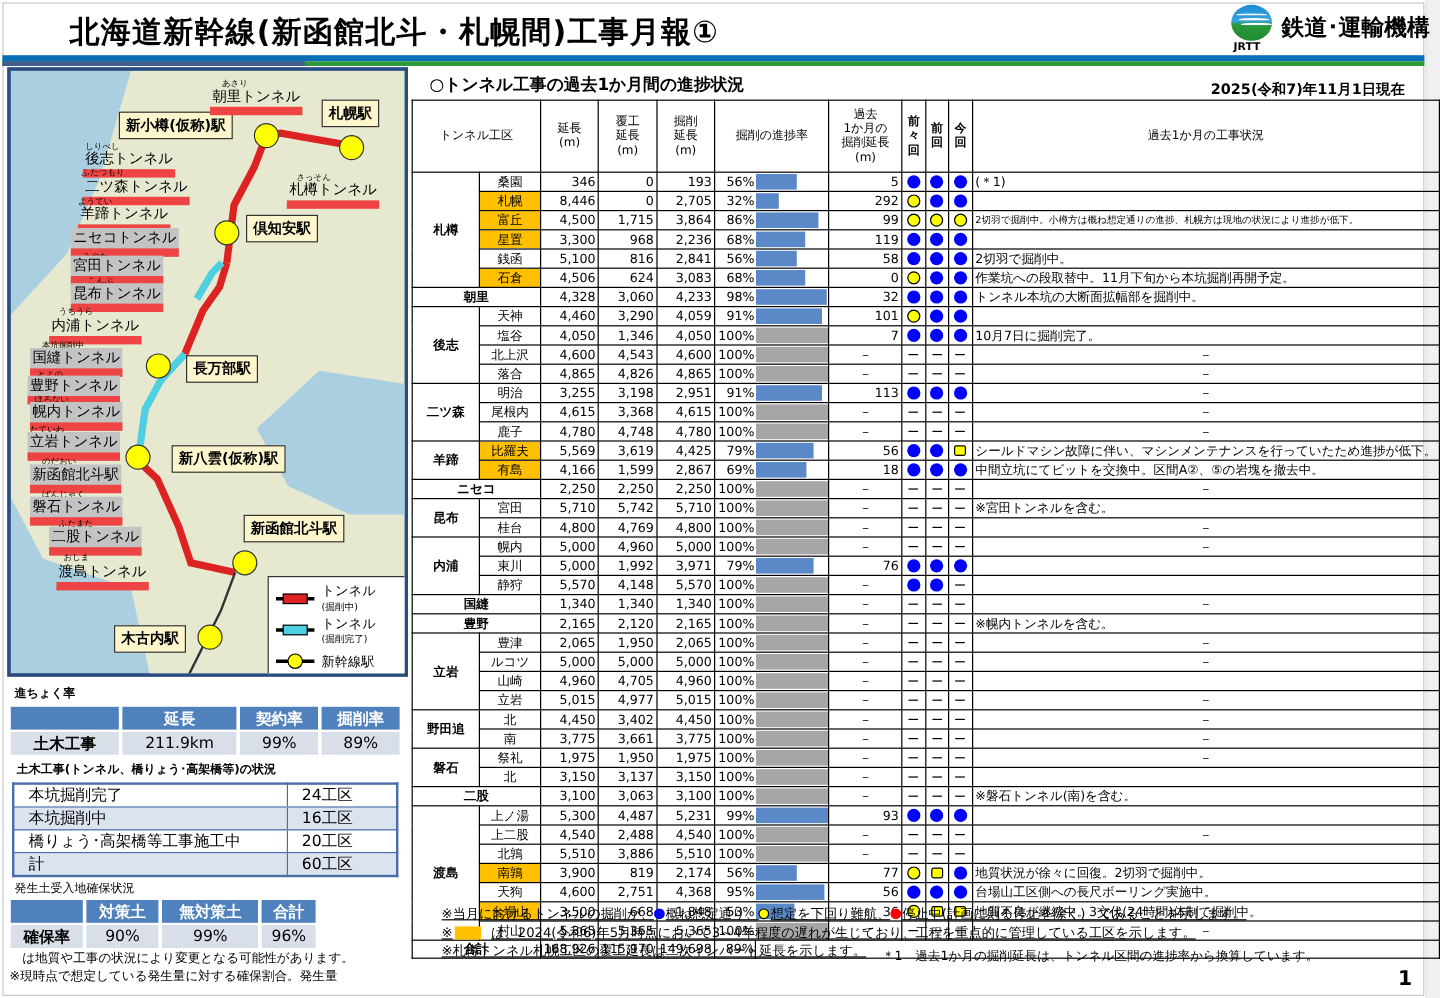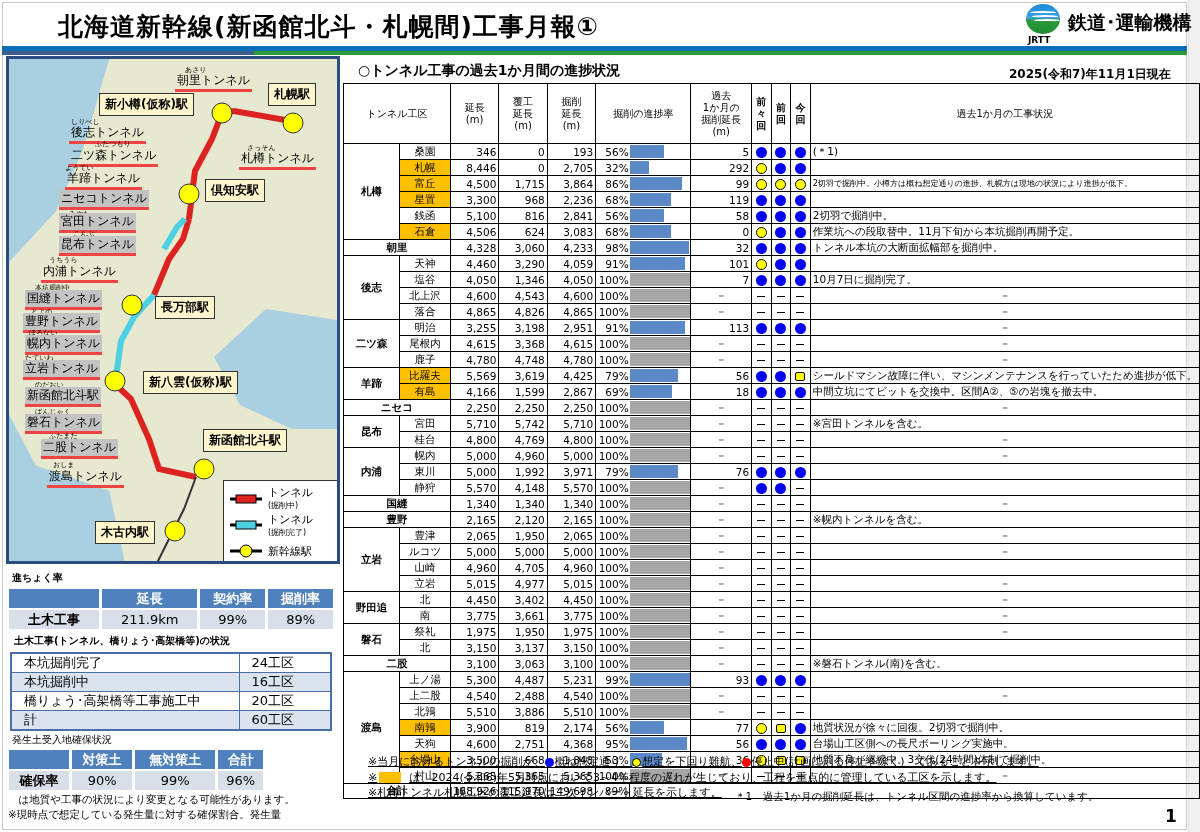--- a/index.html
+++ b/index.html
@@ -18,21 +18,21 @@
   .logo-text { position: absolute; left: 46px; top: 6px; font-size: 19px; font-weight: bold; white-space: nowrap; }
   .band-blue { position: absolute; left: 2px; top: 46px; width: 1185px; height: 5px; background: #0b6fb8; }
   .band-green { position: absolute; left: 2px; top: 51px; width: 1185px; height: 4px; background: #2f9a3a; }
   .band-navy { position: absolute; left: 2px; top: 51px; width: 252px; height: 4px; background: #3f5e8c; }
 
   
   .map { position: absolute; left: 6px; top: 56px; width: 334px; height: 508px; background: #a9cfe0; border: 3px solid #2b4c80; overflow: hidden; }
   .land { position: absolute; background: #e6e8cf; }
   .map svg { position: absolute; left: 0; top: 0; }
   .stn-label { position: absolute; background: #fdf5cc; border: 1px solid #333; font-size: 12px; padding: 2px 5px; white-space: nowrap; font-weight: bold; }
-  .tn-label { position: absolute; font-size: 12px; white-space: nowrap; border-bottom: 3px solid #ef4444; padding: 0 2px; }
+  .tn-label { position: absolute; font-size: 12px; white-space: nowrap; border-bottom: 7px solid #ef4444; padding: 0 2px; }
   .tn-label.done { background: #c3c3c3; }
   .ruby { position: absolute; font-size: 7px; white-space: nowrap; }
   .legend { position: absolute; left: 214px; top: 421px; width: 118px; height: 84px; background: #fff; border: 1px solid #333; }
   .legend-row { position: absolute; left: 6px; font-size: 11px; white-space: nowrap; }
   .legend-sub { font-size: 8px; display: block; }
 
   
   .sec-title { position: absolute; font-size: 10px; font-weight: bold; white-space: nowrap; }
   .ptable { position: absolute; border-collapse: separate; border-spacing: 3px 2px; font-size: 13px; }
   .ptable th { background: #4f81bd; color: #fff; font-weight: bold; height: 19px; text-align: center; }
@@ -120,21 +120,21 @@
   <div class="stn-label" style="left:196px;top:120px">倶知安駅</div>
   <div class="stn-label" style="left:146px;top:237px">長万部駅</div>
   <div class="stn-label" style="left:134px;top:312px">新八雲(仮称)駅</div>
   <div class="stn-label" style="left:194px;top:370px">新函館北斗駅</div>
   <div class="stn-label" style="left:86px;top:462px">木古内駅</div>
 
   <div class="ruby" style="left:176px;top:6px">あさり</div>
   <div class="tn-label" style="left:166px;top:13px">朝里トンネル</div>
   <div class="ruby" style="left:62px;top:58px">しりべし</div>
   <div class="tn-label" style="left:60px;top:65px">後志トンネル</div>
-  <div class="ruby" style="left:86px;top:80px">ふたつもり</div>
+  <div class="ruby" style="left:59px;top:80px">ふたつもり</div>
   <div class="tn-label" style="left:60px;top:88px">二ツ森トンネル</div>
   <div class="ruby" style="left:238px;top:84px">さっそん</div>
   <div class="tn-label" style="left:230px;top:91px">札樽トンネル</div>
   <div class="ruby" style="left:56px;top:104px">ようてい</div>
   <div class="tn-label" style="left:56px;top:111px">羊蹄トンネル</div>
   <div class="tn-label done" style="left:50px;top:131px">ニセコトンネル</div>
   <div class="ruby" style="left:60px;top:150px">みやた</div>
   <div class="tn-label done" style="left:50px;top:154px">宮田トンネル</div>
   <div class="ruby" style="left:64px;top:170px">こんぶ</div>
   <div class="tn-label done" style="left:50px;top:177px">昆布トンネル</div>

